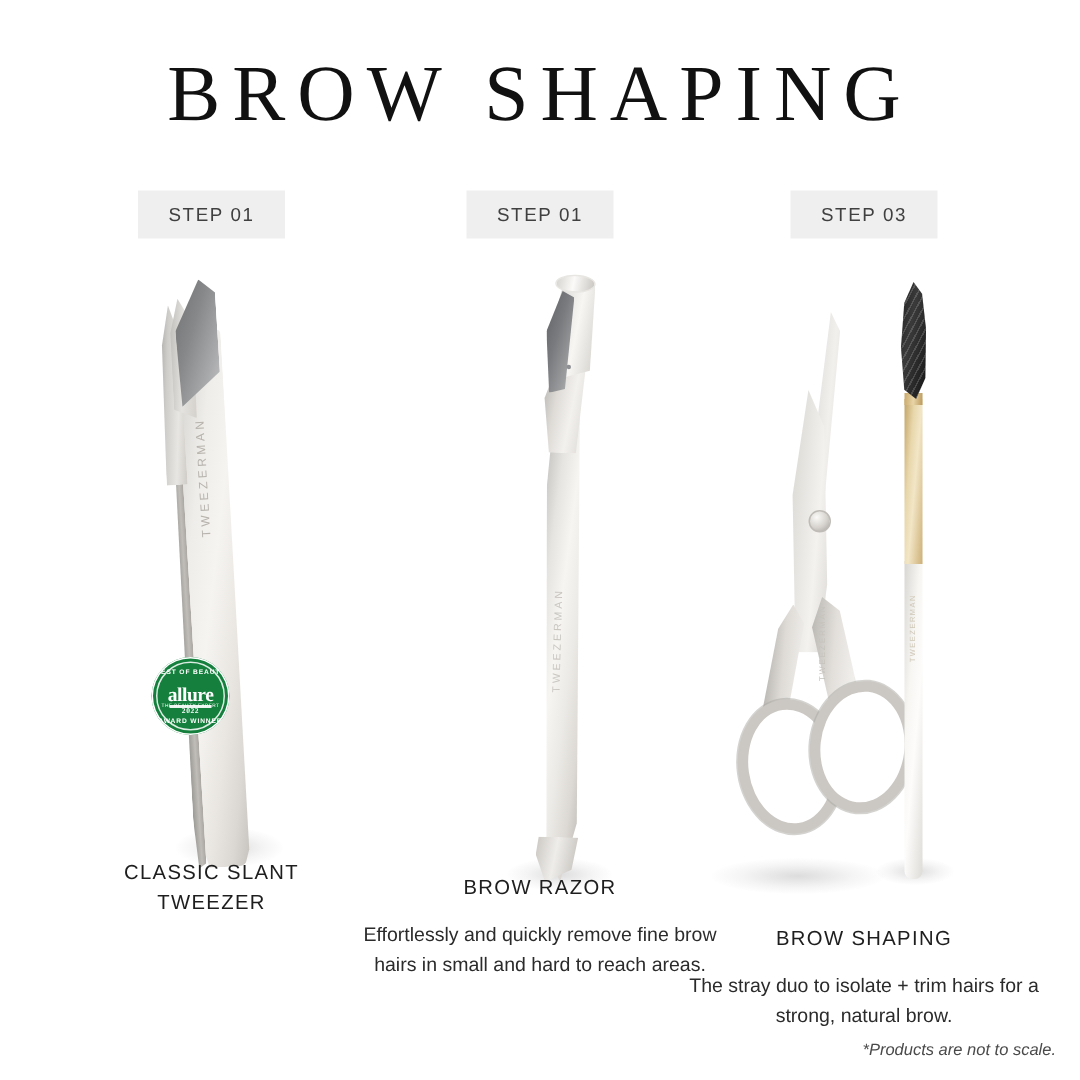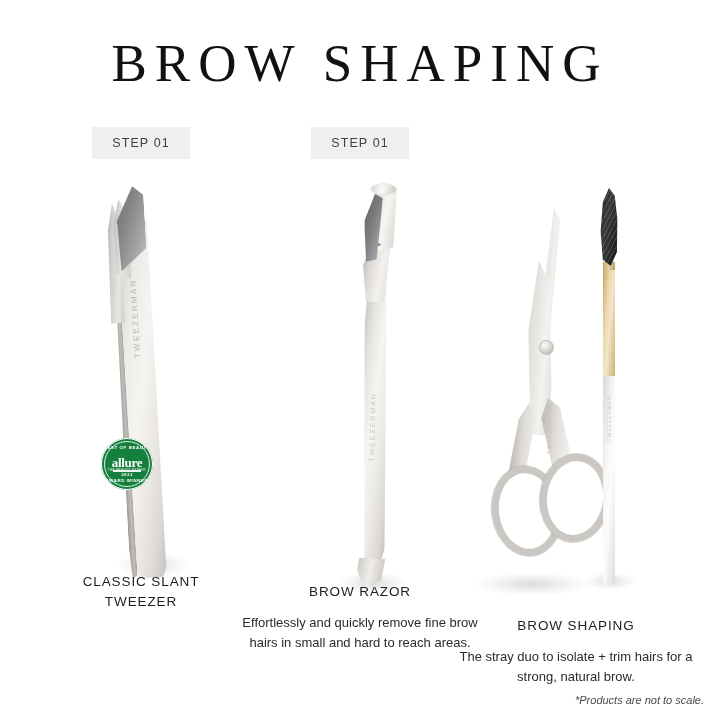--- a/index.html
+++ b/index.html
@@ -603,20 +603,21 @@
       <div class="caption cap-2">
         <div class="caption-title">
           <div>BROW RAZOR</div>
         </div>
         <div class="caption-desc">Effortlessly and quickly remove fine brow hairs in small and hard to reach areas.</div>
       </div>
     </div>
 
     <div class="col col-3">
 
+      <div class="step-badge">STEP 03</div>
 
       <div class="stage">
         <div class="shadow" style="left:18px; top:392px; width:116px; height:24px;"></div>
         <div class="shadow" style="left:128px; top:392px; width:52px; height:18px;"></div>
 
         <div class="scissors">
           <div class="sc-blade-a"></div>
           <div class="sc-blade-b"></div>
           <div class="sc-shank-l"></div>
           <div class="sc-shank-r"></div>

